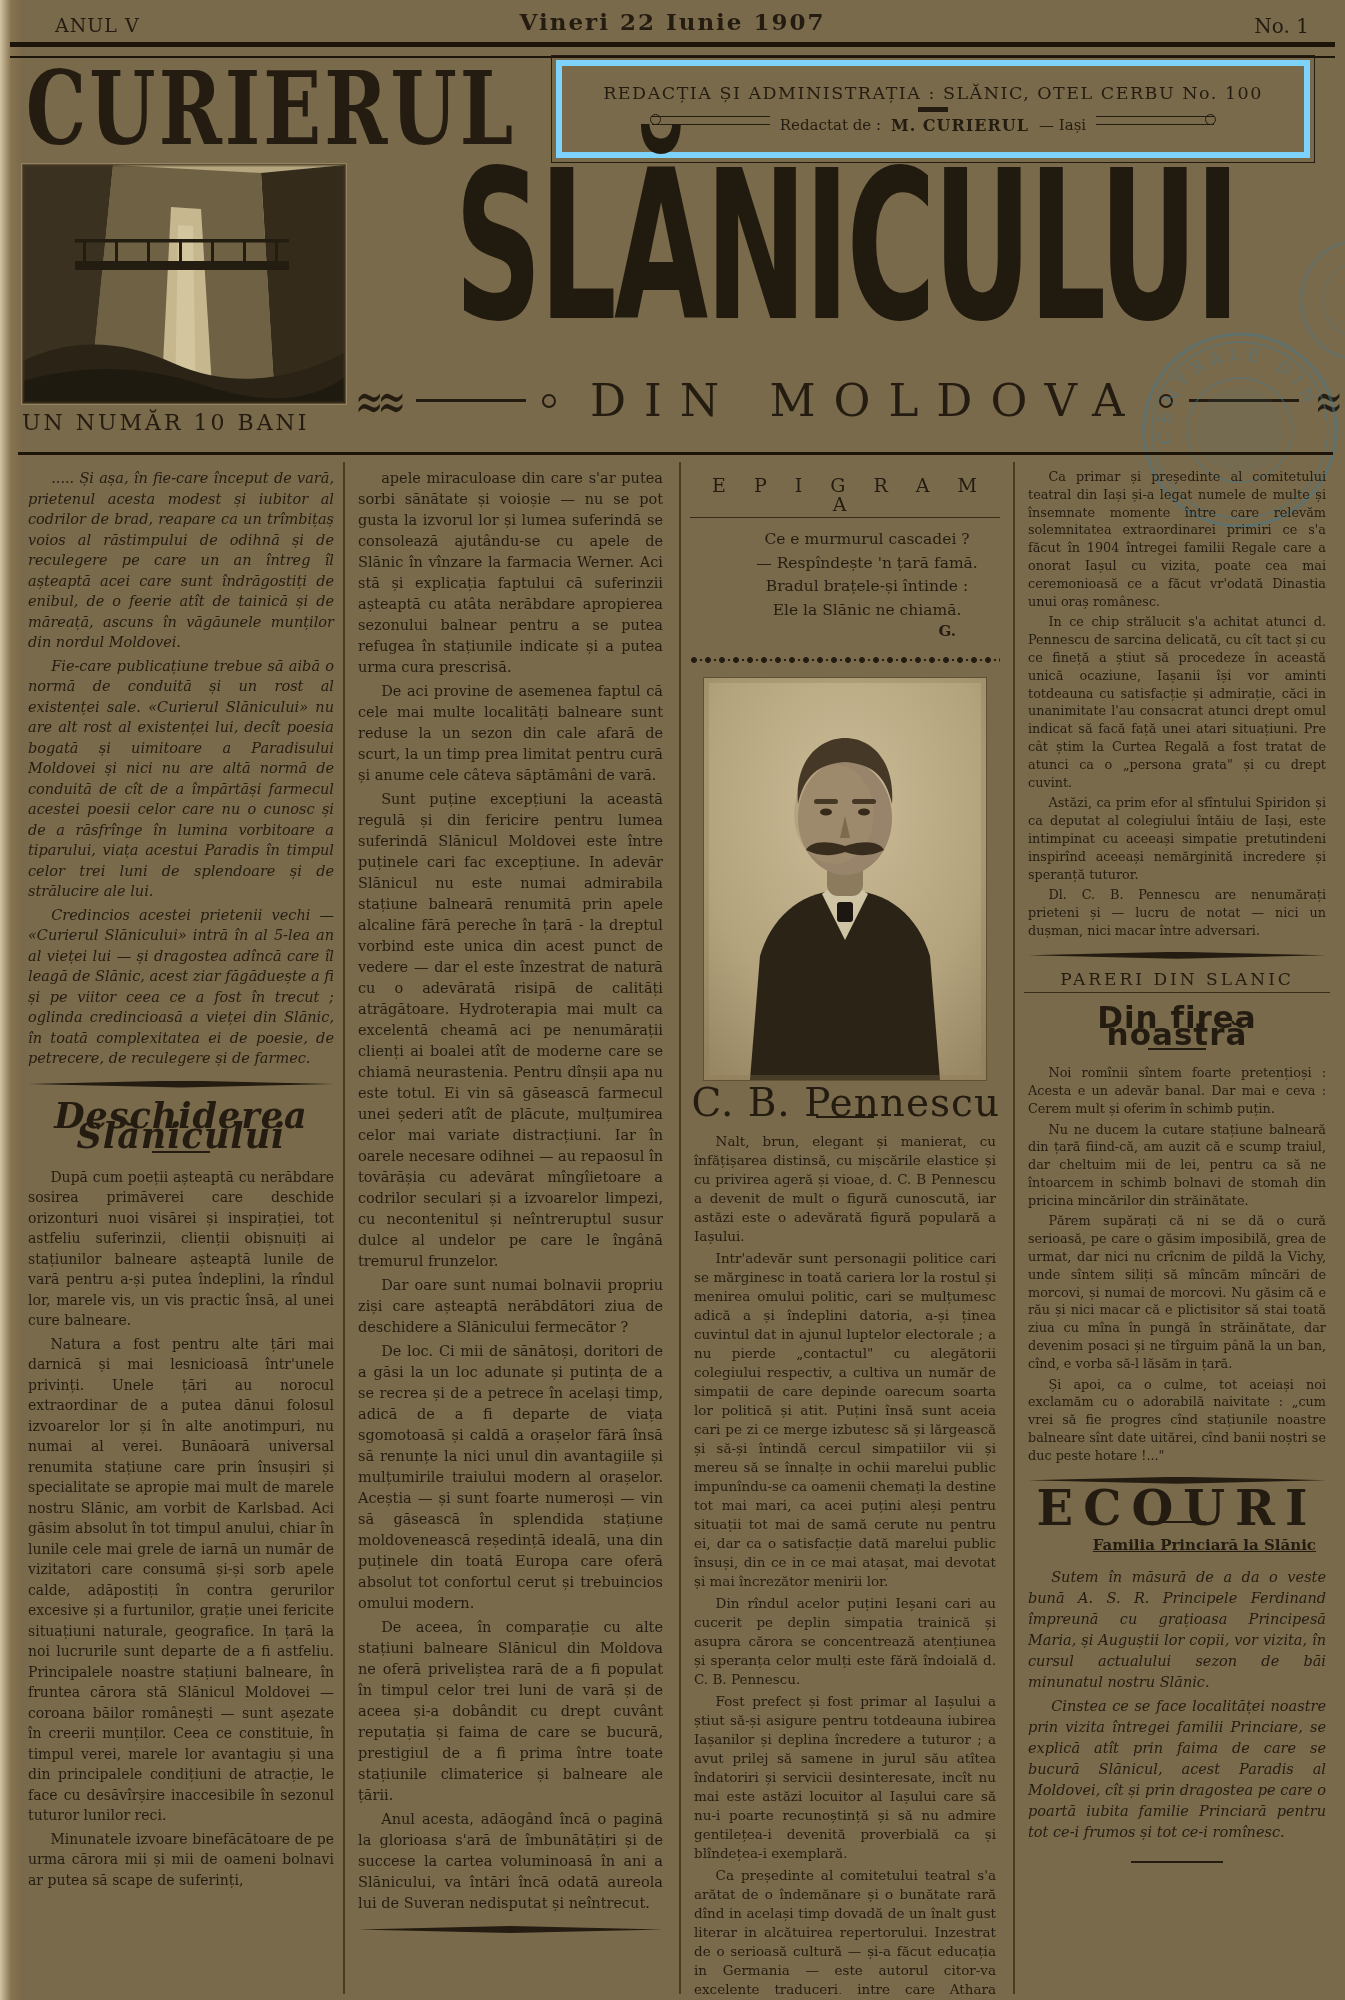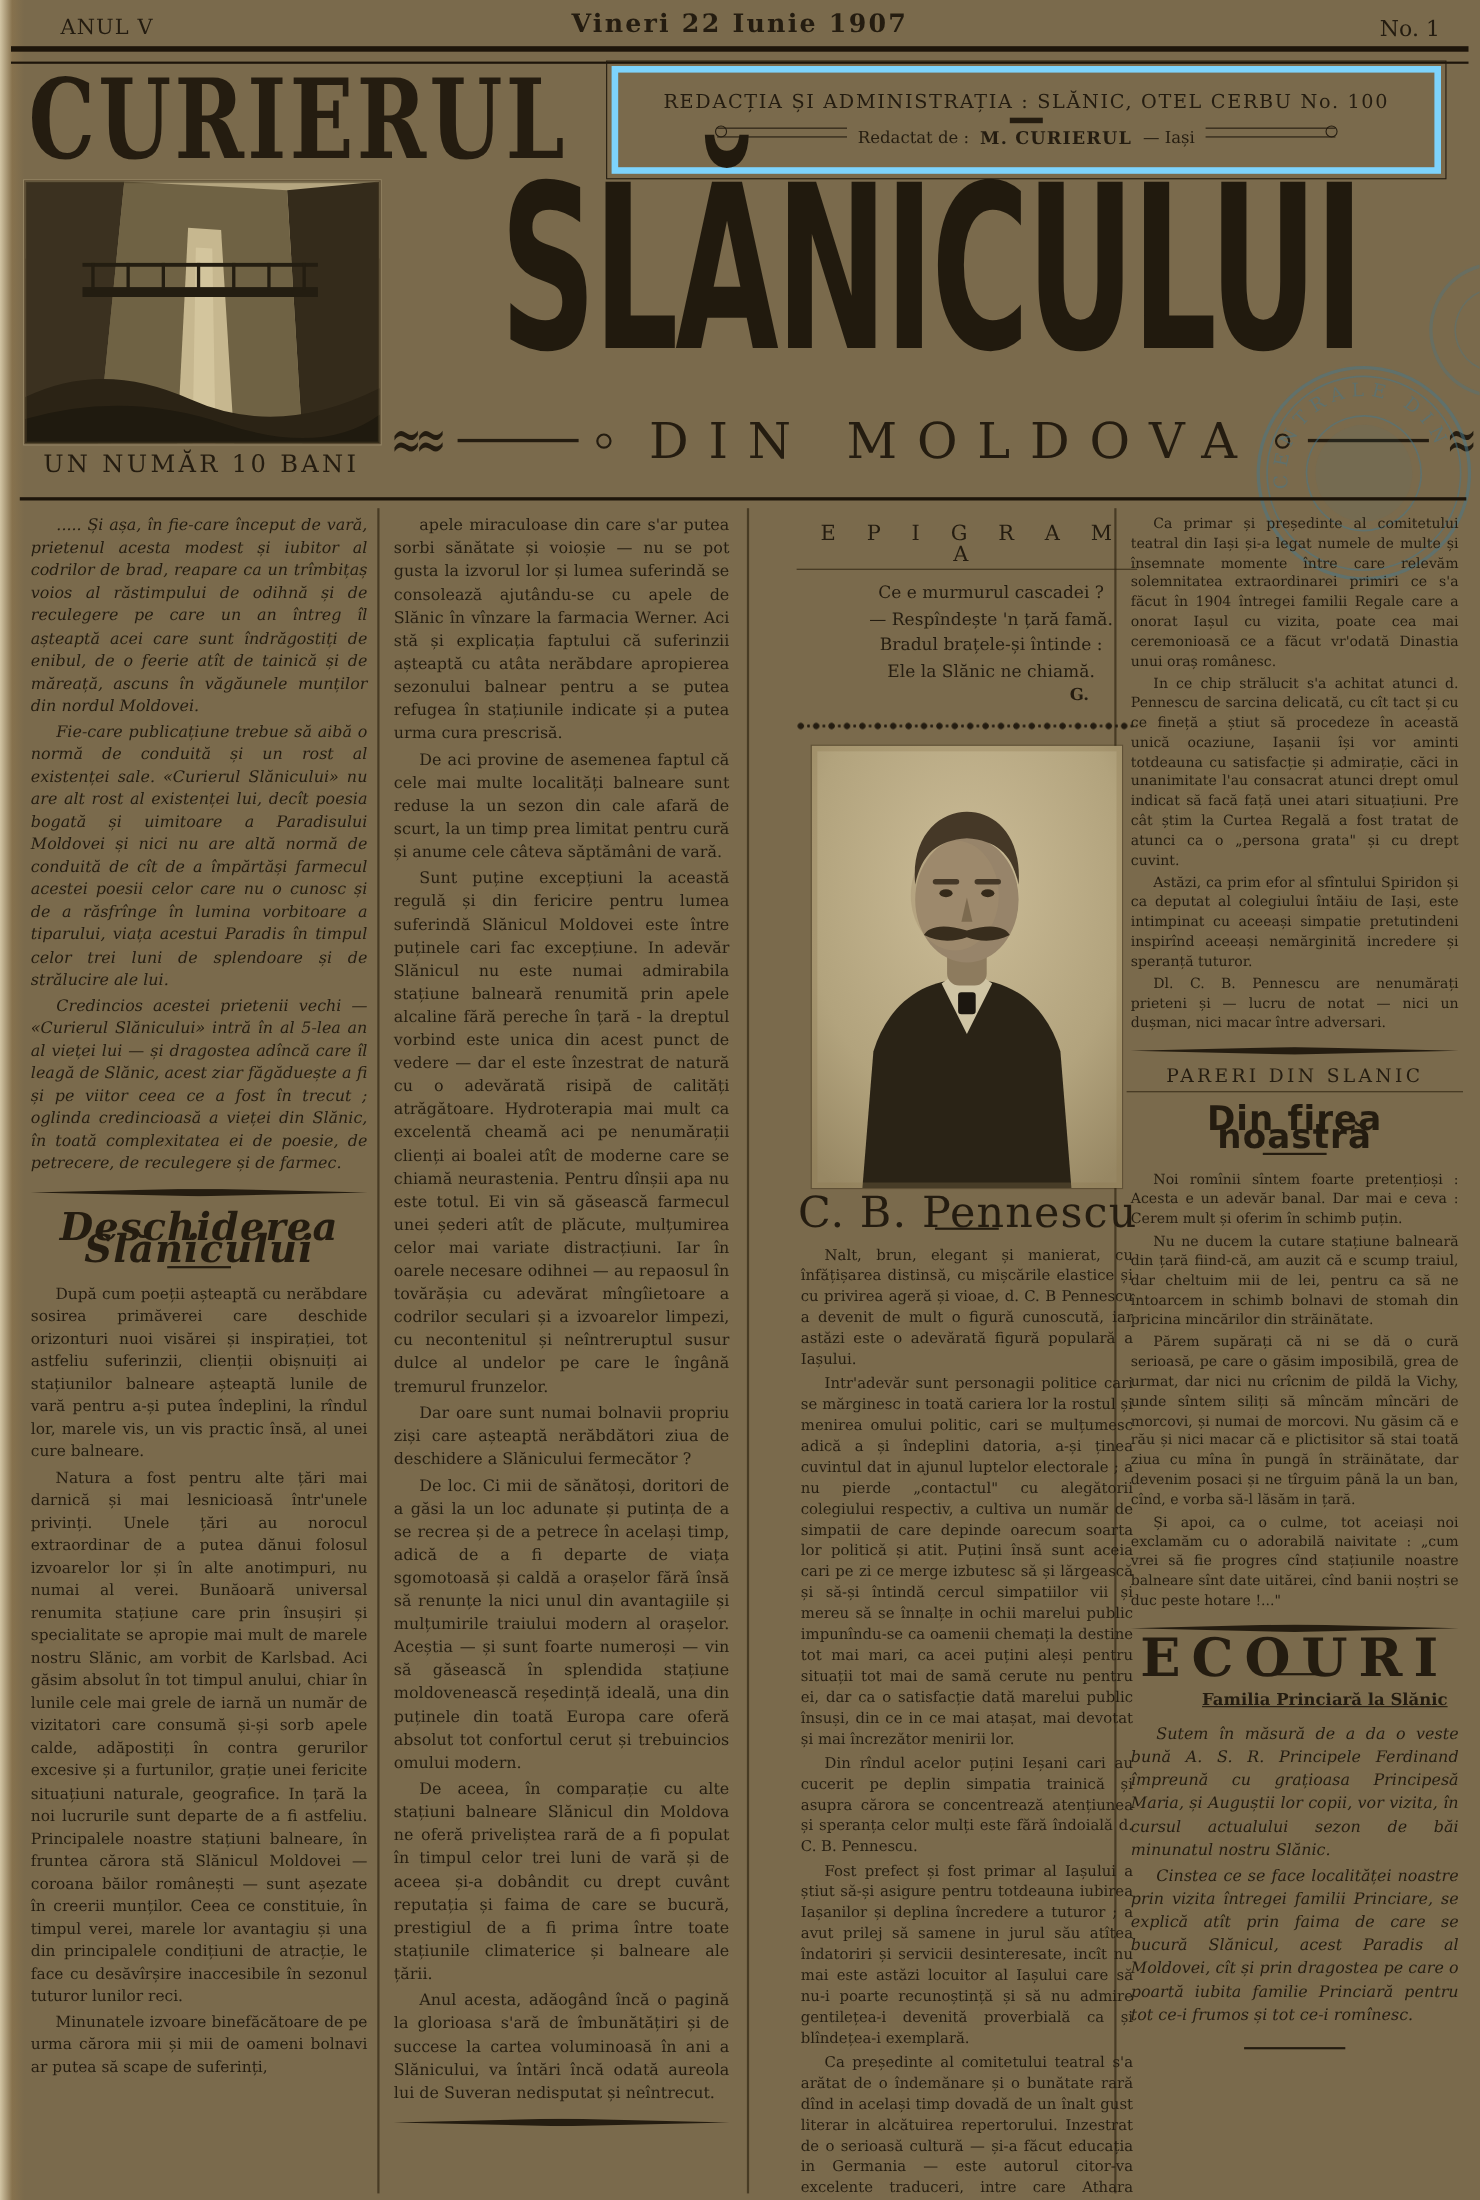--- a/index.html
+++ b/index.html
@@ -36,21 +36,21 @@
   .redbox .l2{display:flex;align-items:flex-start;gap:10px;font-size:15px}
   .redbox .l2 b{font-size:16px;letter-spacing:1px}
   .orn{width:118px;height:7px;border-top:1.5px solid #241c10;border-bottom:1.5px solid #241c10;position:relative}
   .orn::after{content:'';position:absolute;top:-3px;width:9px;height:9px;border:1.5px solid #241c10;border-radius:50%;background:transparent}
   .orn.left::after{left:-2px}
   .orn.right::after{right:-2px}
 
   .photo-bridge{position:absolute;left:22px;top:164px;width:322px;height:238px;
     border:1px solid rgba(55,42,22,.45);box-shadow:0 0 0 1px rgba(255,240,200,.2)}
   .photo-bridge svg{display:block;width:100%;height:100%}
-  .price{position:absolute;left:22px;top:410px;width:322px;text-align:center;
+  .price{position:absolute;left:22px;top:410px;width:322px;text-align:left;
     font-size:22px;letter-spacing:3px}
 
   .slanicului{position:absolute;left:352px;top:126px;width:988px;height:238px;
     display:flex;align-items:center;justify-content:center;overflow:visible}
   .slanicului span{font-family:"DejaVu Sans",sans-serif;font-weight:bold;font-size:128px;
     letter-spacing:-3px;white-space:nowrap;transform:scale(.95,1.62);color:#211a0e}
   .dinmoldova{position:absolute;left:352px;top:374px;width:988px;display:flex;
     align-items:center;justify-content:center;gap:16px}
   .dm-text{font-size:45px;letter-spacing:18px;white-space:nowrap;padding-left:18px}
   .squig{font-size:34px;letter-spacing:-6px;transform:scaleY(1.6)}
@@ -65,21 +65,21 @@
     transform:rotate(-18deg);pointer-events:none}
   .stamp2{position:absolute;left:1296px;top:235px;width:130px;height:130px;opacity:.33;
     transform:rotate(24deg);pointer-events:none}
 
   
   .col{position:absolute;top:468px;height:1526px;overflow:hidden;text-align:justify}
   .col p{margin:0 4px 3px;text-indent:1.6em}
   .col1{left:24px;width:314px;font-size:14px;line-height:20.5px}
   .col1 .intro p{font-style:italic;font-size:14.5px}
   .col2{left:354px;width:313px;font-size:14.5px;line-height:21px}
-  .col3{left:724px;width:310px;font-size:13.5px;line-height:19px}
+  .col3{left:690px;width:310px;font-size:13.5px;line-height:19px}
   .col4{left:1024px;width:306px;font-size:12.8px;line-height:17.8px}
 
   .taper{height:7px;margin:12px 4px;background:#241c10;
     clip-path:polygon(0 50%,50% 0,100% 50%,50% 100%)}
   .thinrule{border-top:1.5px solid rgba(45,34,16,.85);margin:3px 0 10px}
   .dash{width:58px;border-top:2.5px solid #241c10;margin:4px auto 14px}
   .endrule{width:92px;border-top:2.5px solid #241c10;margin:18px auto 0}
 
   .h-deschiderea{font-family:"DejaVu Serif",serif;font-style:italic;font-weight:bold;
     font-size:35px;text-align:center;margin:18px 0 2px;letter-spacing:1px}

